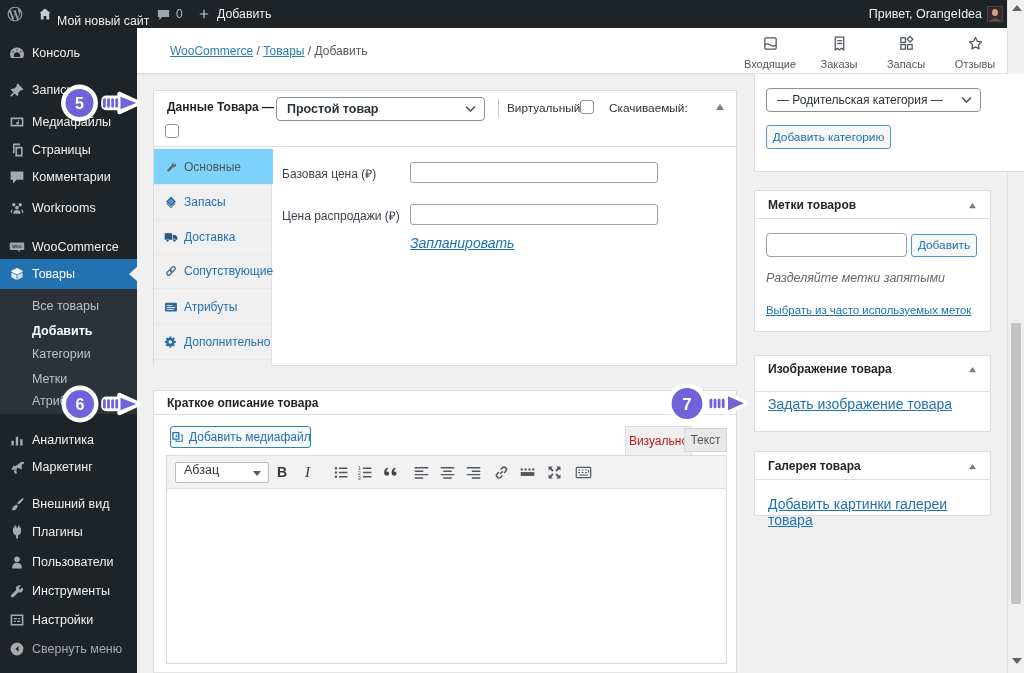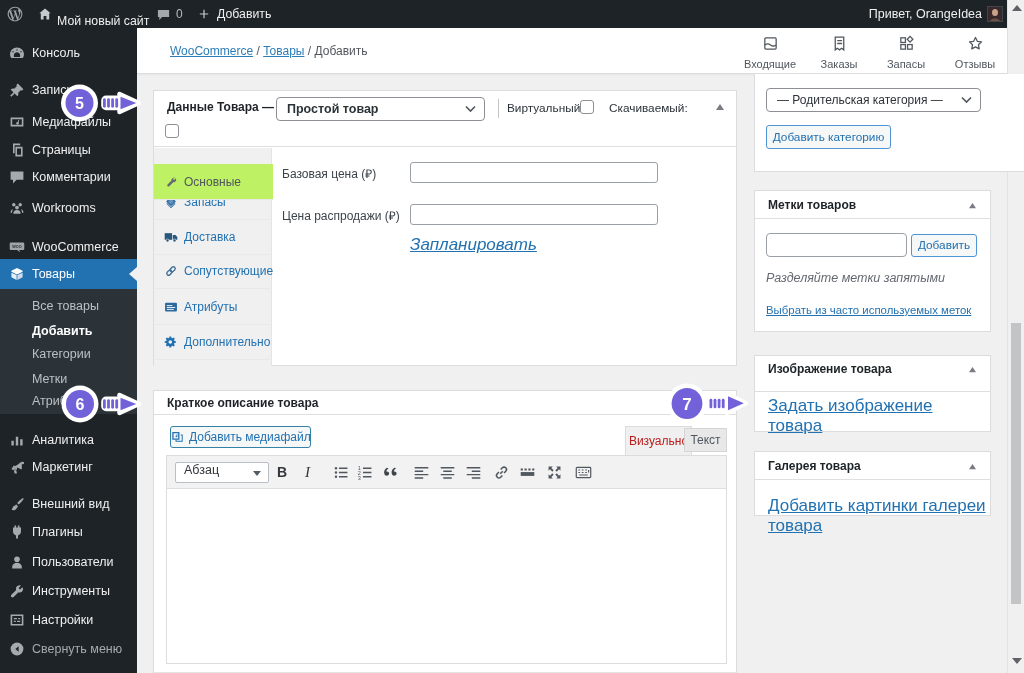--- a/index.html
+++ b/index.html
@@ -44,21 +44,21 @@
   .panel { position:absolute; background:#fff; border:1px solid #dcdcde; }
   .ptitle { font-weight:bold; font-size:12px; color:#1d2327; }
 
   
   .wpsel { position:absolute; background:#fff; border:1px solid #8c8f94; border-radius:4px; font-size:12px; color:#2c3338; }
   .wpsel .st { position:absolute; left:10px; top:50%; transform:translateY(-50%); white-space:nowrap; }
   .wpsel svg { position:absolute; right:8px; top:50%; transform:translateY(-50%); }
   .wpinput { position:absolute; background:#fff; border:1px solid #9aa0a5; border-radius:3px; }
   .cbx { position:absolute; width:14px; height:14px; background:#fff; border:1px solid #8c8f94; border-radius:3px; }
   .bluebtn { position:absolute; background:#f6f7f7; border:1px solid #4f94d4; border-radius:3px; color:#2271b1; font-size:11.8px; text-align:center; }
-  a.wplink { color:#2271b1; text-decoration:underline; font-size:17px; }
+  a.wplink { color:#2271b1; text-decoration:underline; font-size:14px; }
 
   .lbl { position:absolute; font-size:12px; color:#3c434a; transform:translateY(-50%); white-space:nowrap; }
 
   
   .ptab { position:absolute; left:0; width:118px; height:35px; font-size:12px; color:#2271b1; border-bottom:1px solid #e9e9ea; }
   .ptab span { position:absolute; left:30px; top:50%; transform:translateY(-50%); white-space:nowrap; }
   .ptab .pic { position:absolute; left:10px; top:50%; margin-top:-7px; width:14px; height:14px; }
 
   
   .tbi { position:absolute; top:50%; transform:translateY(-50%); color:#32373c; }
@@ -277,21 +277,21 @@
       <span class="lbl" style="left:353px;top:17px;color:#2c3338;font-size:11.8px;">Виртуальный:</span>
       <div class="cbx" style="left:426px;top:9px;"></div>
       <span class="lbl" style="left:455px;top:17px;color:#2c3338;font-size:11.8px;">Скачиваемый:</span>
       <svg style="position:absolute;left:561px;top:12px;" width="10" height="8" viewBox="0 0 10 8">
           <path d="M5 1 9 7H1z" fill="#787c82"></path>
         </svg>
       <div class="cbx" style="left:11px;top:33px;"></div>
     </div>
 
     <div style="position:absolute;left:0;top:57px;width:118px;height:218px;background:#f0f0f1;border-right:1px solid #e3e4e6;">
-      <div class="ptab" style="top:16px;height:36px;background:#bef264;width:119px;z-index:2;">
+      <div class="ptab" style="top:1px;height:36px;background:#7dd3fc;width:119px;z-index:2;">
         <svg class="pic" viewBox="0 0 20 20">
             <path fill="#646970" d="M15.5 3.1 12.9 5.7 14.3 7.1 16.9 4.5C17.4 5.4 17.5 6.4 17.3 7.4c-0.4 2-2.2 3.3-4.2 3l-5.5 5.5c-0.7 0.7-1.8 0.7-2.5 0-0.7-0.7-0.7-1.8 0-2.5L10.6 8c-0.3-2 1-3.8 3-4.2 0.7-0.2 1.4-0.1 1.9 0.3z"></path>
           </svg>
         <span style="color:#50575e;">Основные</span>
       </div>
       <div class="ptab" style="top:37px;">
         <svg class="pic" viewBox="0 0 20 20">
             <path fill="#2c6a9e" d="M10 2.2 17 9.2 10 16.2 3 9.2l7-7z"></path>
             <path fill="#6694bd" d="M10 5 14.2 9.2 10 13.4 5.8 9.2 10 5z"></path>
             <path fill="#2c6a9e" d="M4.5 11.5 10 17l5.5-5.5 0.9 0.9L10 18.8l-6.4-6.4 0.9-0.9z"></path>

